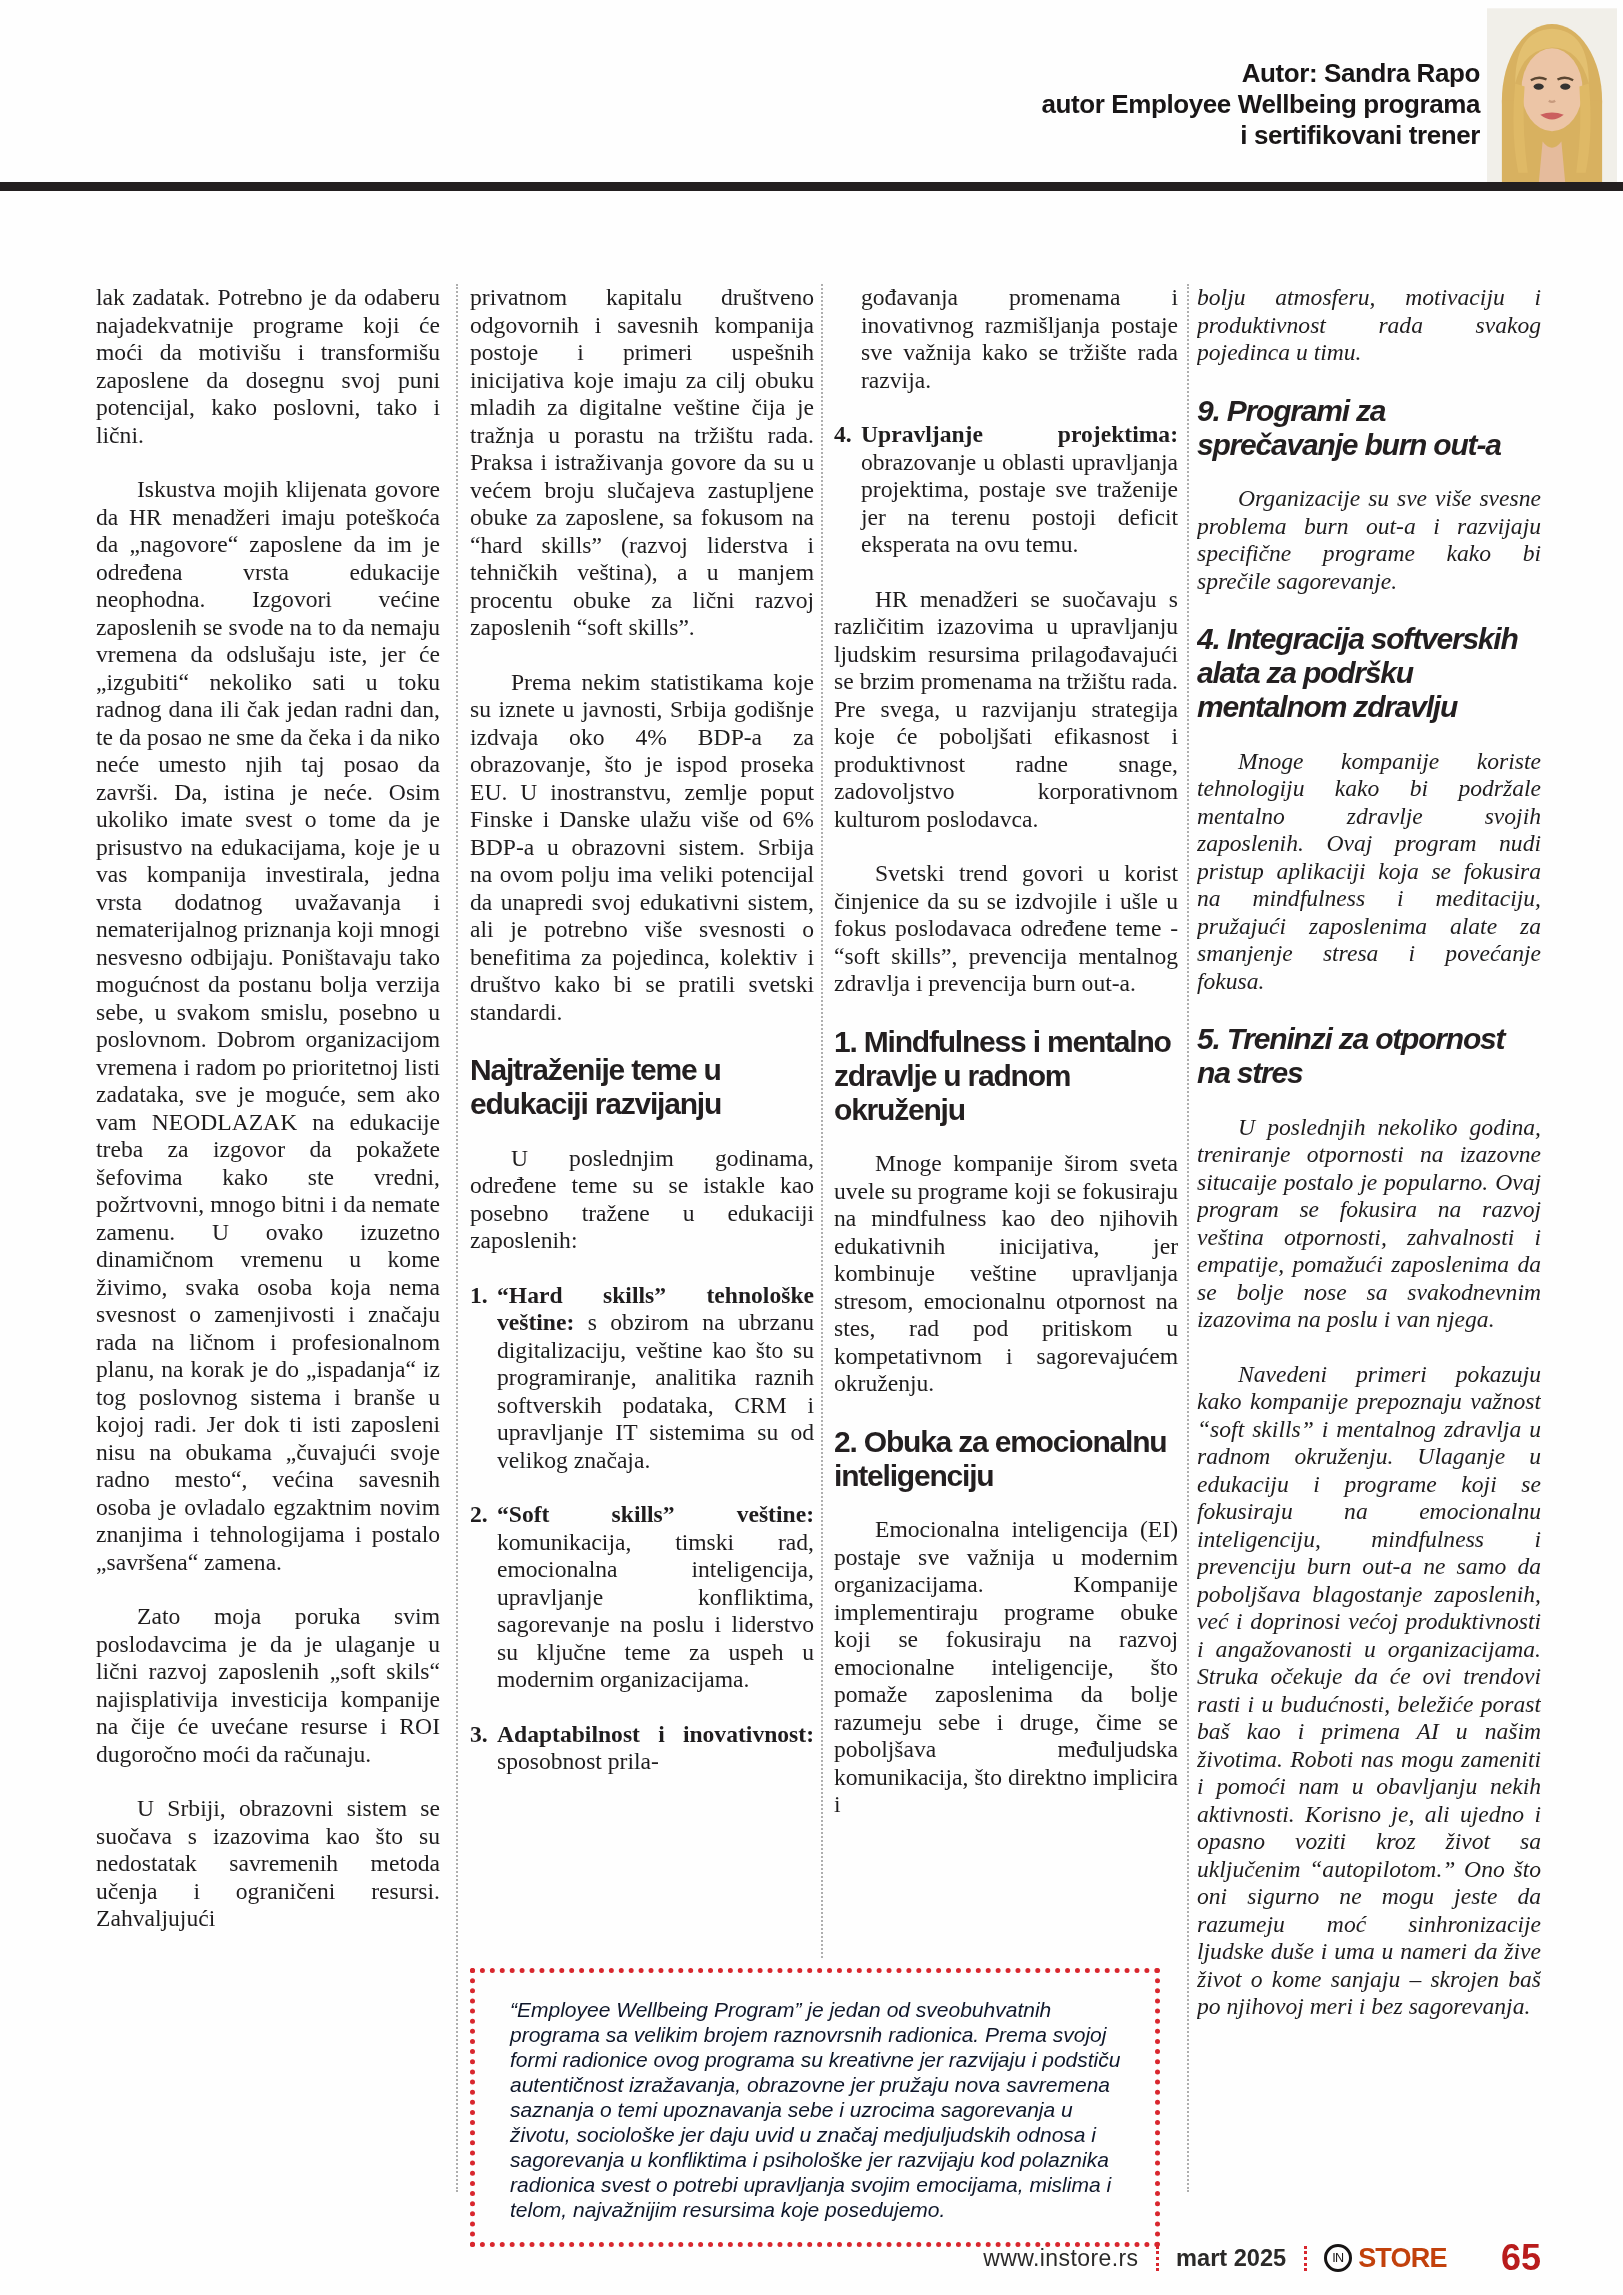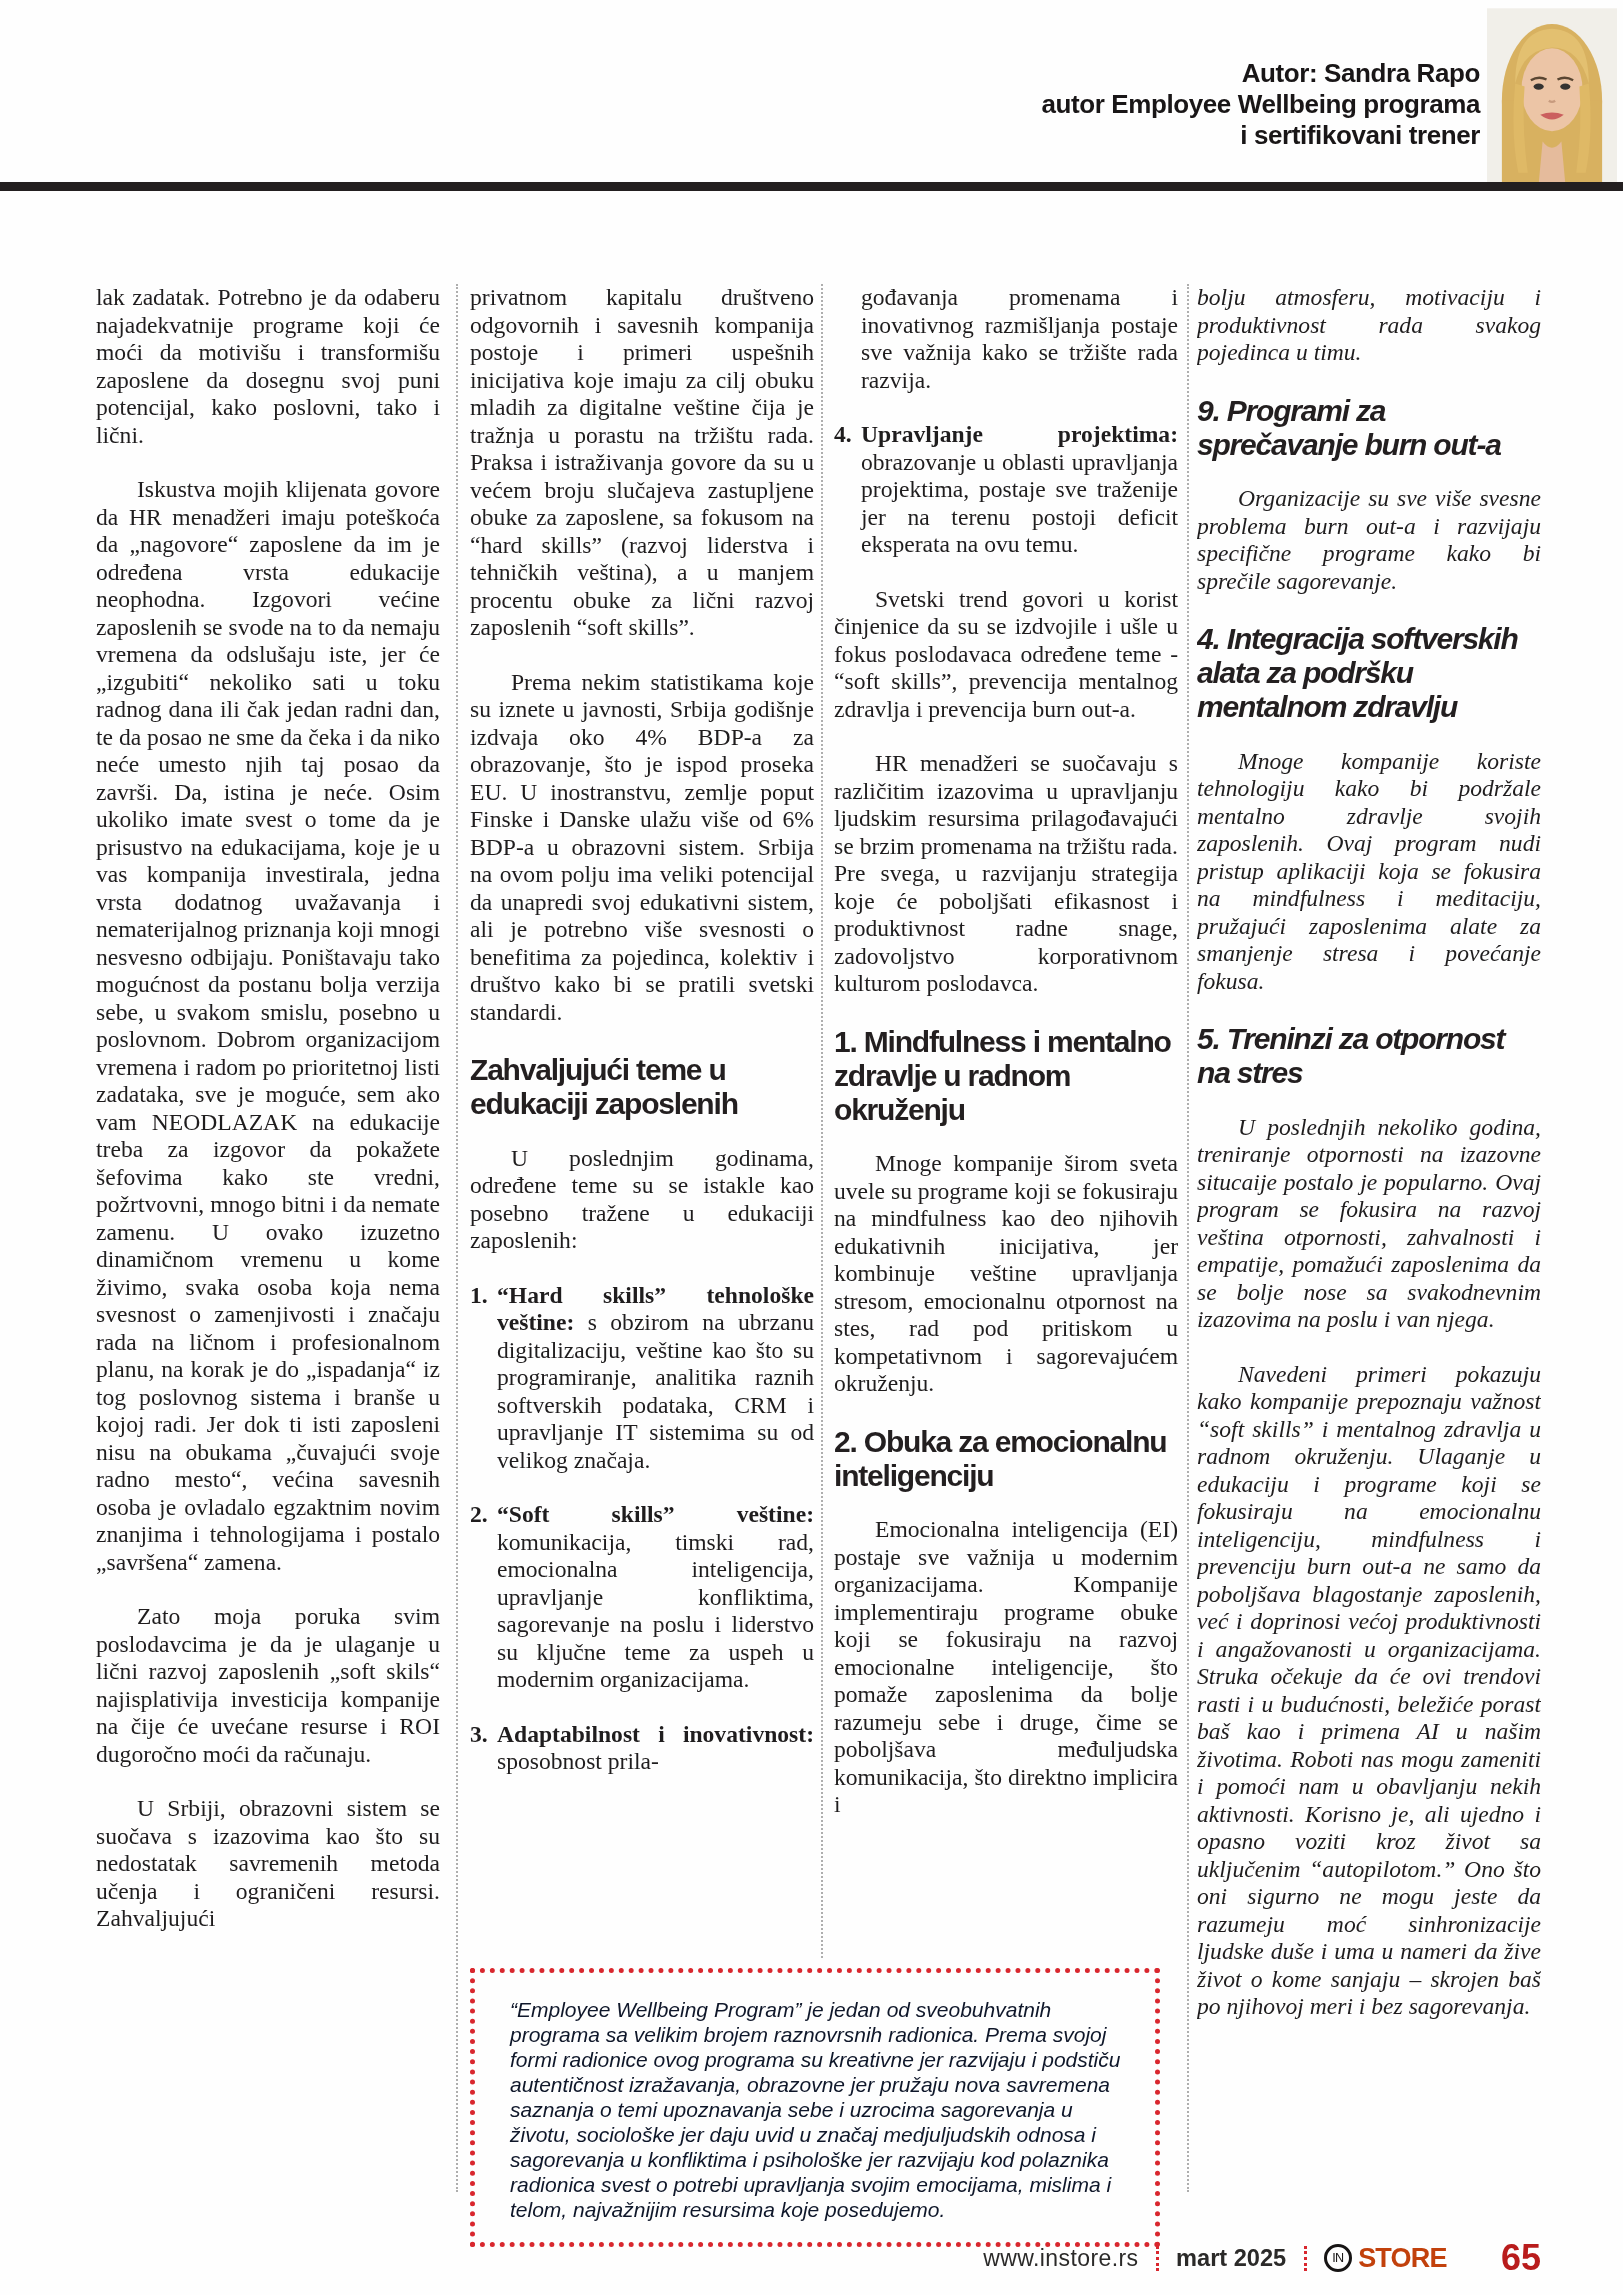--- a/index.html
+++ b/index.html
@@ -98,40 +98,40 @@
   <div class="col col1">
     <p class="p noind">lak zadatak. Potrebno je da odaberu najadekvatnije programe koji će moći da motivišu i transformišu zaposlene da dosegnu svoj puni potencijal, kako poslovni, tako i lični.</p>
     <p class="p">Iskustva mojih klijenata govore da HR menadžeri imaju poteškoća da „nagovore“ zaposlene da im je određena vrsta edukacije neophodna. Izgovori većine zaposlenih se svode na to da nemaju vremena da odslušaju iste, jer će „izgubiti“ nekoliko sati u toku radnog dana ili čak jedan radni dan, te da posao ne sme da čeka i da niko neće umesto njih taj posao da završi. Da, istina je neće. Osim ukoliko imate svest o tome da je prisustvo na edukacijama, koje je u vas kompanija investirala, jedna vrsta dodatnog uvažavanja i nematerijalnog priznanja koji mnogi nesvesno odbijaju. Poništavaju tako mogućnost da postanu bolja verzija sebe, u svakom smislu, posebno u poslovnom. Dobrom organizacijom vremena i radom po prioritetnoj listi zadataka, sve je moguće, sem ako vam NEODLAZAK na edukacije treba za izgovor da pokažete šefovima kako ste vredni, požrtvovni, mnogo bitni i da nemate zamenu. U ovako izuzetno dinamičnom vremenu u kome živimo, svaka osoba koja nema svesnost o zamenjivosti i značaju rada na ličnom i profesionalnom planu, na korak je do „ispadanja“ iz tog poslovnog sistema i branše u kojoj radi. Jer dok ti isti zaposleni nisu na obukama „čuvajući svoje radno mesto“, većina savesnih osoba je ovladalo egzaktnim novim znanjima i tehnologijama i postalo „savršena“ zamena.</p>
     <p class="p">Zato moja poruka svim poslodavcima je da je ulaganje u lični razvoj zaposlenih „soft skils“ najisplativija investicija kompanije na čije će uvećane resurse i ROI dugoročno moći da računaju.</p>
     <p class="p">U Srbiji, obrazovni sistem se suočava s izazovima kao što su nedostatak savremenih metoda učenja i ograničeni resursi. Zahvaljujući</p>
   </div>
 
   <div class="col col2">
     <p class="p noind">privatnom kapitalu društveno odgovornih i savesnih kompanija postoje i primeri uspešnih inicijativa koje imaju za cilj obuku mladih za digitalne veštine čija je tražnja u porastu na tržištu rada. Praksa i istraživanja govore da su u većem broju slučajeva zastupljene obuke za zaposlene, sa fokusom na “hard skills” (razvoj liderstva i tehničkih veština), a u manjem procentu obuke za lični razvoj zaposlenih “soft skills”.</p>
     <p class="p">Prema nekim statistikama koje su iznete u javnosti, Srbija godišnje izdvaja oko 4% BDP-a za obrazovanje, što je ispod proseka EU. U inostranstvu, zemlje poput Finske i Danske ulažu više od 6% BDP-a u obrazovni sistem. Srbija na ovom polju ima veliki potencijal da unapredi svoj edukativni sistem, ali je potrebno više svesnosti o benefitima za pojedinca, kolektiv i društvo kako bi se pratili svetski standardi.</p>
-    <h2 class="h">Zahvaljujući teme u edukaciji zaposlenih</h2>
+    <h2 class="h">Najtraženije teme u edukaciji razvijanju</h2>
     <p class="p">U poslednjim godinama, određene teme su se istakle kao posebno tražene u edukaciji zaposlenih:</p>
     <div class="li">
       <span class="num">1.</span><span class="lead">“Hard skills” tehnološke veštine:</span><span> s obzirom na ubrzanu digitalizaciju, veštine kao što su programiranje, analitika raznih softverskih podataka, CRM i upravljanje IT sistemima su od velikog značaja.</span>
     </div>
     <div class="li">
       <span class="num">2.</span><span class="lead">“Soft skills” veštine:</span><span> komunikacija, timski rad, emocionalna inteligencija, upravljanje konfliktima, sagorevanje na poslu i liderstvo su ključne teme za uspeh u modernim organizacijama.</span>
     </div>
     <div class="li">
       <span class="num">3.</span><span class="lead">Adaptabilnost i inovativnost:</span><span> sposobnost prila-</span>
     </div>
   </div>
 
   <div class="col col3">
     <div class="cont-li">gođavanja promenama i inovativnog razmišljanja postaje sve važnija kako se tržište rada razvija.</div>
     <div class="li">
       <span class="num">4.</span><span class="lead">Upravljanje projektima:</span><span> obrazovanje u oblasti upravljanja projektima, postaje sve traženije jer na terenu postoji deficit eksperata na ovu temu.</span>
     </div>
+    <p class="p">HR menadžeri se suočavaju s različitim izazovima u upravljanju ljudskim resursima prilagođavajući se brzim promenama na tržištu rada. Pre svega, u razvijanju strategija koje će poboljšati efikasnost i produktivnost radne snage, zadovoljstvo korporativnom kulturom poslodavca.</p>
     <p class="p">Svetski trend govori u korist činjenice da su se izdvojile i ušle u fokus poslodavaca određene teme - “soft skills”, prevencija mentalnog zdravlja i prevencija burn out-a.</p>
-    <p class="p">HR menadžeri se suočavaju s različitim izazovima u upravljanju ljudskim resursima prilagođavajući se brzim promenama na tržištu rada. Pre svega, u razvijanju strategija koje će poboljšati efikasnost i produktivnost radne snage, zadovoljstvo korporativnom kulturom poslodavca.</p>
     <h2 class="h">1. Mindfulness i mentalno zdravlje u radnom okruženju</h2>
     <p class="p">Mnoge kompanije širom sveta uvele su programe koji se fokusiraju na mindfulness kao deo njihovih edukativnih inicijativa, jer kombinuje veštine upravljanja stresom, emocionalnu otpornost na stes, rad pod pritiskom u kompetativnom i sagorevajućem okruženju.</p>
     <h2 class="h">2. Obuka za emocionalnu inteligenciju</h2>
     <p class="p">Emocionalna inteligencija (EI) postaje sve važnija u modernim organizacijama. Kompanije implementiraju programe obuke koji se fokusiraju na razvoj emocionalne inteligencije, što pomaže zaposlenima da bolje razumeju sebe i druge, čime se poboljšava međuljudska komunikacija, što direktno implicira i</p>
   </div>
 
   <div class="col col4">
     <p class="p noind">bolju atmosferu, motivaciju i produktivnost rada svakog pojedinca u timu.</p>
     <h2 class="h">9. Programi za sprečavanje burn out-a</h2>
     <p class="p">Organizacije su sve više svesne problema burn out-a i razvijaju specifične programe kako bi sprečile sagorevanje.</p>

